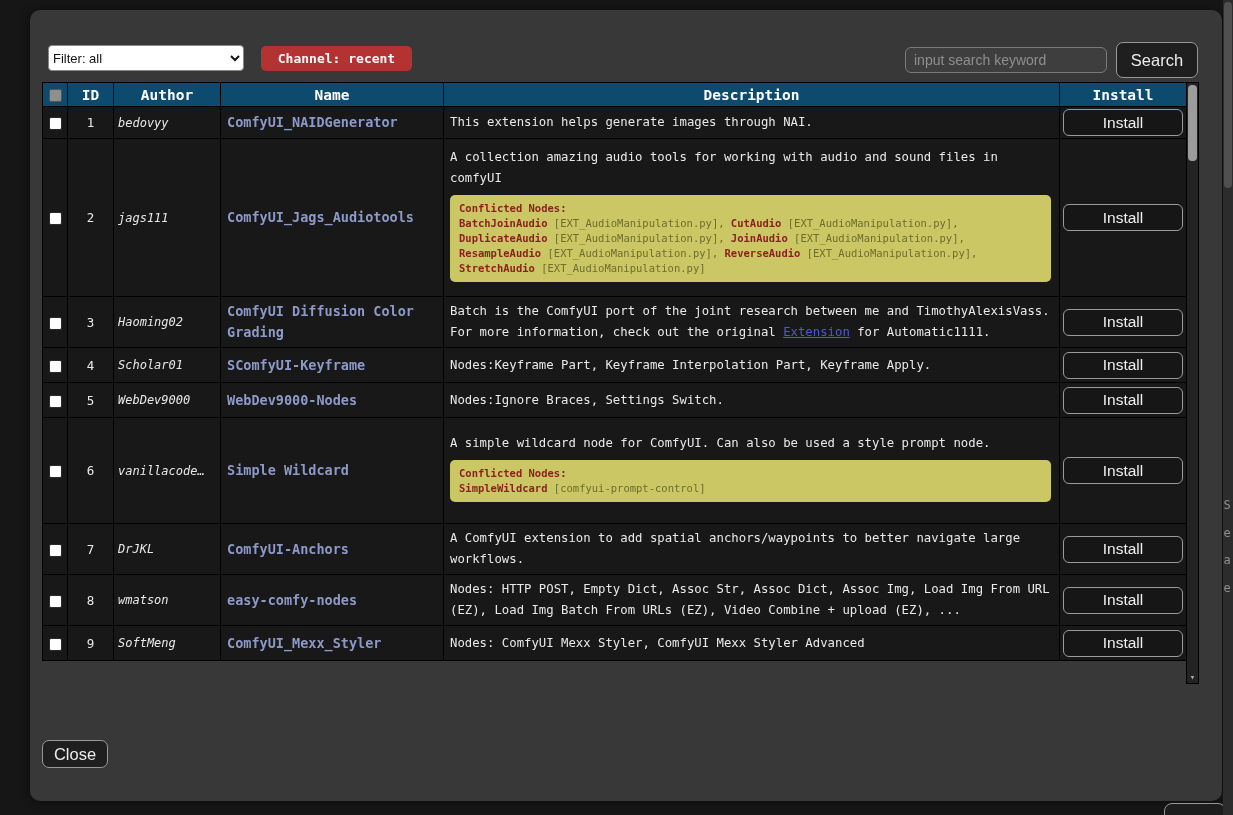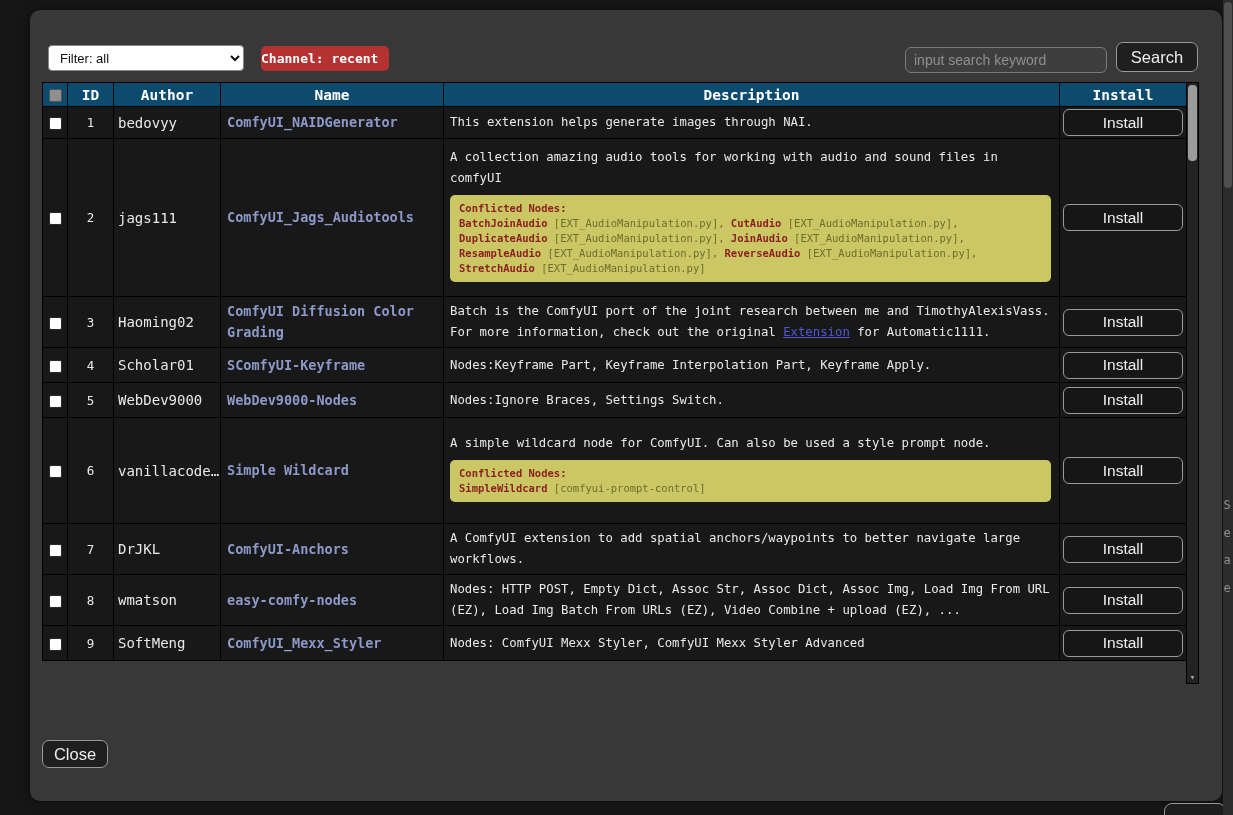--- a/index.html
+++ b/index.html
@@ -15,40 +15,40 @@
     position:absolute; left:30px; top:10px; width:1192px; height:791px;
     background:#383838; border-radius:10px;
     box-shadow:0 0 10px rgba(0,0,0,.55);
   }
 
   
   .filter-select {
     position:absolute; left:18px; top:35px; width:196px; height:26px;
     font:13px "Liberation Sans",sans-serif; color:#111;
     background:#fff; border:1px solid #888; border-radius:4px;
-    color-scheme:light; padding:0 7px;
+    color-scheme:light; padding:0 0;
   }
   .channel-badge {
-    position:absolute; left:231px; top:36px; width:128px; height:25px;
-    line-height:25px; text-align:left;
+    position:absolute; left:231px; top:36px; width:151px; height:25px;
+    line-height:25px; text-align:center;
     background:var(--badge-red,#b43232); color:#fff;
     font-weight:bold; font-size:13px; border-radius:5px;
   }
   .search-input {
     position:absolute; left:875px; top:37px; width:202px; height:26px;
     background:#3e3e3e; border:1px solid #7a7a7a; border-radius:6px;
     color:#ddd; padding:0 8px; font:14px "Liberation Sans",sans-serif;
   }
   .search-input::placeholder { color:#8f8f8f; }
   .btn {
     background:#1f1f1f; color:#ececec; border:1px solid #999;
     border-radius:7px; font:16.5px "Liberation Sans",sans-serif;
     cursor:pointer;
   }
-  .search-btn { position:absolute; left:1086px; top:32px; width:82px; height:30px; }
+  .search-btn { position:absolute; left:1086px; top:32px; width:82px; height:36px; }
   .close-btn  { position:absolute; left:12px; top:730px; width:66px; height:28px;text-align:center; }
 
   
   .table-wrap {
     position:absolute; left:12px; top:72px; width:1157px; height:602px;
     overflow:hidden;
   }
   table {
     width:1144px; table-layout:fixed; border-collapse:collapse;
     background:#181818;
@@ -61,21 +61,21 @@
   td { color:#e9e9e9; }
   .col-cb{width:25px;} .col-id{width:46px;} .col-author{width:107px;}
   .col-name{width:223px;} .col-desc{width:616px;} .col-install{width:127px;}
 
   .rh1{height:32px;} .rh2{height:158px;} .rh3{height:45px;} .rh4{height:35px;}
   .rh5{height:35px;} .rh6{height:106px;} .rh7{height:45px;} .rh8{height:46px;}
   .rh9{height:35px;} .rh10{height:41px;}
 
   .c-cb { text-align:center; }
   .c-id { text-align:center; font-size:12.5px; }
-  .c-author { font-size:14px; padding:0 4px; white-space:nowrap; overflow:hidden; }
+  .c-author { font-size:12px; padding:0 4px; white-space:nowrap; overflow:hidden;font-style:italic; }
   .c-name {
     font-weight:bold; font-size:13.5px; line-height:21px;
     color:var(--node-name,#8d99c9); padding:2px 6px;
   }
   .c-desc { font-size:12.3px; line-height:21px; padding:4px 6px; }
   .c-install { text-align:center; }
 
   .cb {
     appearance:none; -webkit-appearance:none;
     width:13px; height:13px; background:#fff;

